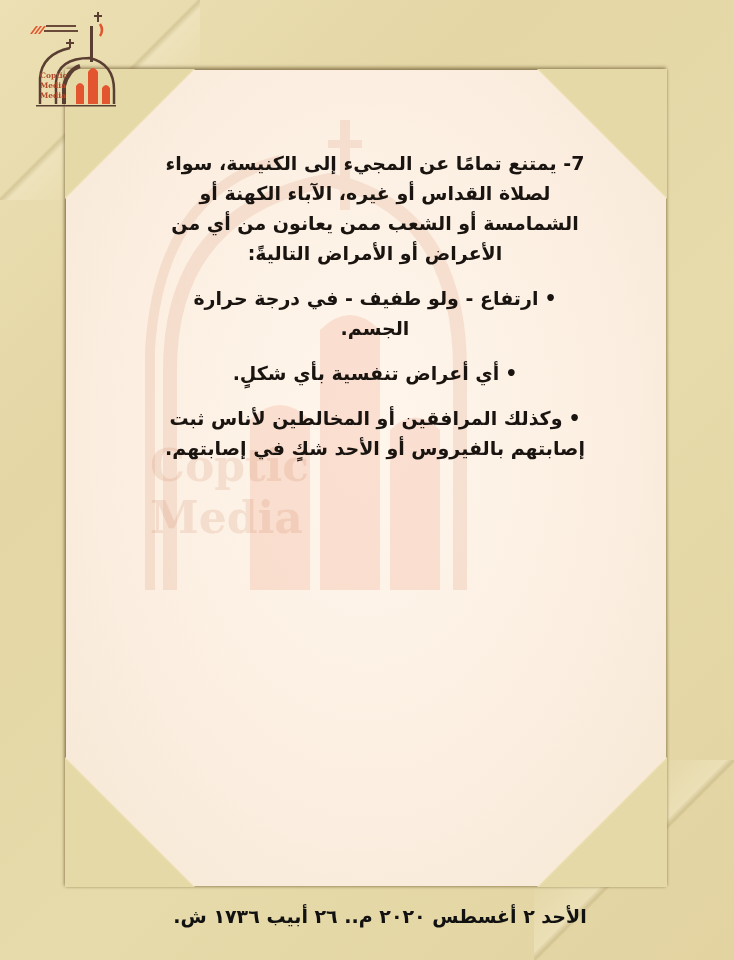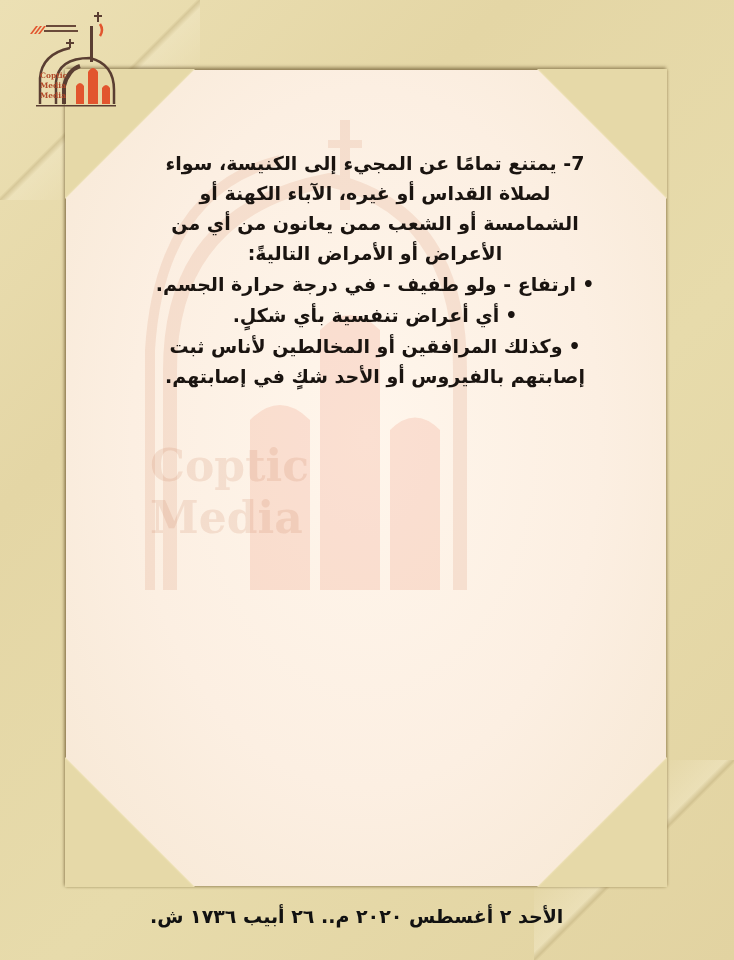--- a/index.html
+++ b/index.html
@@ -128,30 +128,30 @@
       font-size: 19px;
       line-height: 30px;
     }
     .para { margin: 0; }
     .para-17-head { text-align: center; }
     .bullets {
       list-style: none;
       margin: 0;
       padding: 0;
     }
-    .bullets li { margin: 1px; }
+    .bullets li { margin: 15px; }
     .bullet-dot { margin-left: 6px; }
     .gap { height: 26px; }
     .footer-date {
       position: absolute;
       left: 150px;
       top: 905px;
       width: 460px;
       direction: rtl;
-      text-align: left;
+      text-align: center;
       font-family: "DejaVu Sans", sans-serif;
       font-weight: bold;
       font-size: 19px;
       color: #111;
       white-space: nowrap;
     }
   </style>
 </head>
 <body>
 

